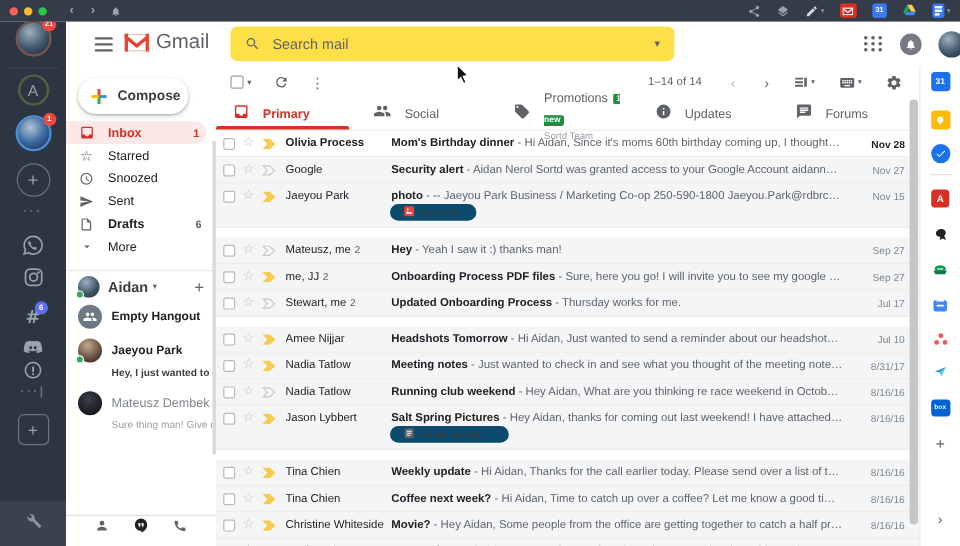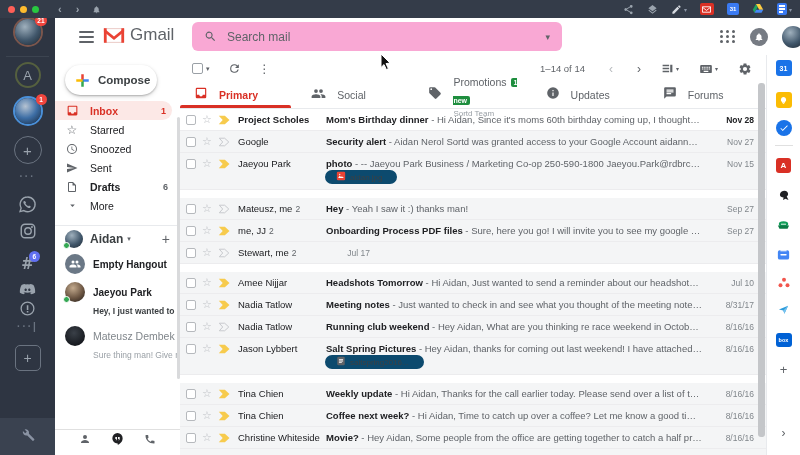--- a/index.html
+++ b/index.html
@@ -46,21 +46,21 @@
     font-size:14px;display:flex;align-items:center;justify-content:center}
   .strip-bottom{position:absolute;left:0;bottom:0;width:55px;height:37px;background:#3a4250;
     display:flex;align-items:center;justify-content:center}
 
   
   .gheader{position:absolute;left:69px;top:18px;width:745px;height:37px;background:#fff;z-index:10}
   .burger{position:absolute;left:10px;top:13px;width:15px;cursor:pointer}
   .burger i{display:block;height:2px;background:#5f6368;margin-bottom:3px;border-radius:1px}
   .glogo{position:absolute;left:34px;top:7px;display:flex;align-items:center;gap:5px}
   .glogo .txt{font-size:17px;color:#5f6368}
-  .gsearch{position:absolute;left:123px;top:4px;width:370px;height:29px;background:#f9a8d4;
+  .gsearch{position:absolute;left:123px;top:4px;width:370px;height:29px;background:#fde047;
     border-radius:6px;display:flex;align-items:center;padding:0 12px;color:#5f6368}
   .gsearch .ph{flex:1;font-size:12px;margin-left:10px}
   .gsearch .crt{font-size:9px}
   .ghright{position:absolute;right:10px;top:0;height:37px;display:flex;align-items:center;gap:14px}
   .grid9{display:grid;grid-template-columns:repeat(3,4px);grid-gap:2px}
   .grid9 i{width:3px;height:3px;border-radius:50%;background:#5f6368}
   .gbell{width:18px;height:18px;border-radius:50%;background:#767b83;display:flex;
     align-items:center;justify-content:center}
   .gavatar{width:22px;height:22px;border-radius:50%}
 
@@ -509,21 +509,21 @@
     <div id="mail-list">
         <div class="mrow unread">
       <div class="mline">
         <span class="cb"></span>
         <span class="mstar">☆</span>
         <span class="mimp">
               <svg width="13" height="10" viewBox="0 0 18 14">
                 <path d="M1 1h8.5L16 7l-6.5 6H1l5.5-6z" fill="#f7cb4d"></path>
               </svg>
             </span>
-        <span class="msender">Project Scholes</span>
+        <span class="msender">Olivia Process</span>
         <span class="mcontent"><b>Mom's Birthday dinner</b> - Hi Aidan, Since it's moms 60th birthday coming up, I thought we should do some…</span>
         <span class="mdate">Nov 28</span>
       </div>
 
     </div>
         <div class="mrow">
       <div class="mline">
         <span class="cb"></span>
         <span class="mstar">☆</span>
         <span class="mimp">
@@ -592,20 +592,21 @@
         <div class="mrow">
       <div class="mline">
         <span class="cb"></span>
         <span class="mstar">☆</span>
         <span class="mimp">
               <svg width="13" height="10" viewBox="0 0 18 14">
                 <path d="M1.7 1.7h7.5L15 7l-5.8 5.3H1.7l4.8-5.3z" fill="none" stroke="#c8cace" stroke-width="1.4"></path>
               </svg>
             </span>
         <span class="msender">Stewart, me<span class="cnt">2</span></span>
+        <span class="mcontent"><b>Updated Onboarding Process</b> - Thursday works for me.</span>
         <span class="mdate">Jul 17</span>
       </div>
 
     </div>
         <div class="rowgap"></div>
         <div class="mrow">
       <div class="mline">
         <span class="cb"></span>
         <span class="mstar">☆</span>
         <span class="mimp">

